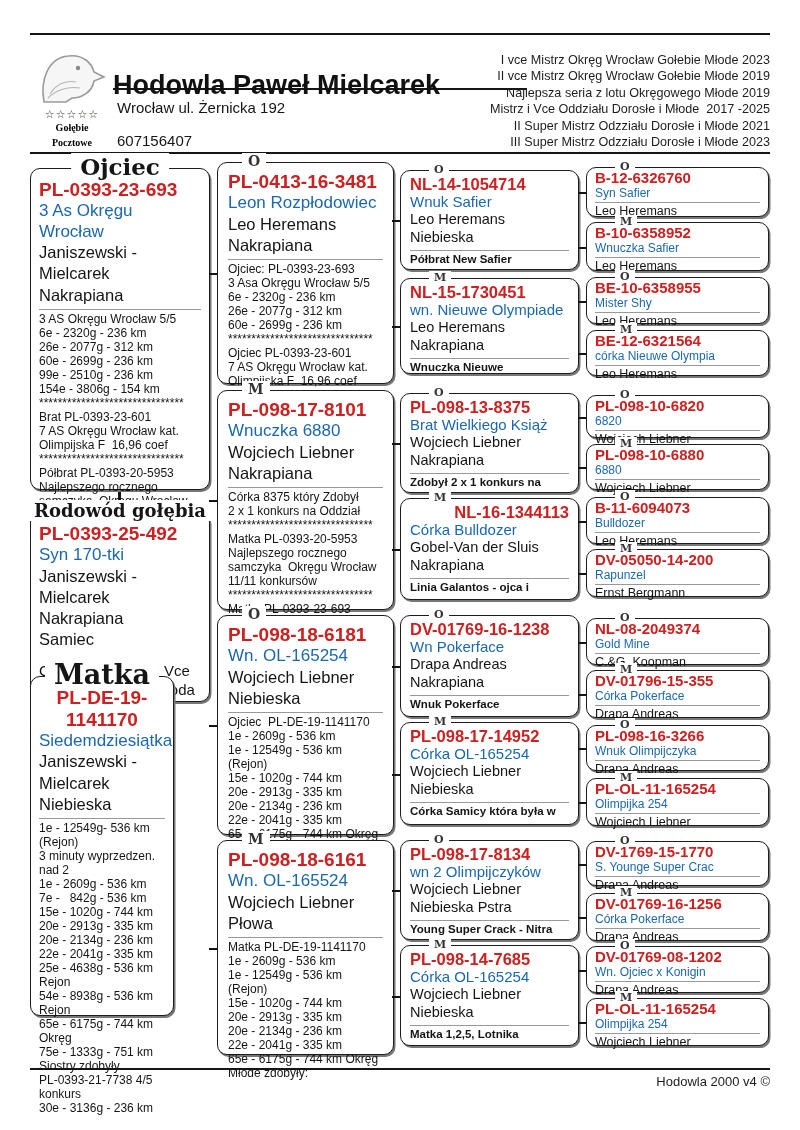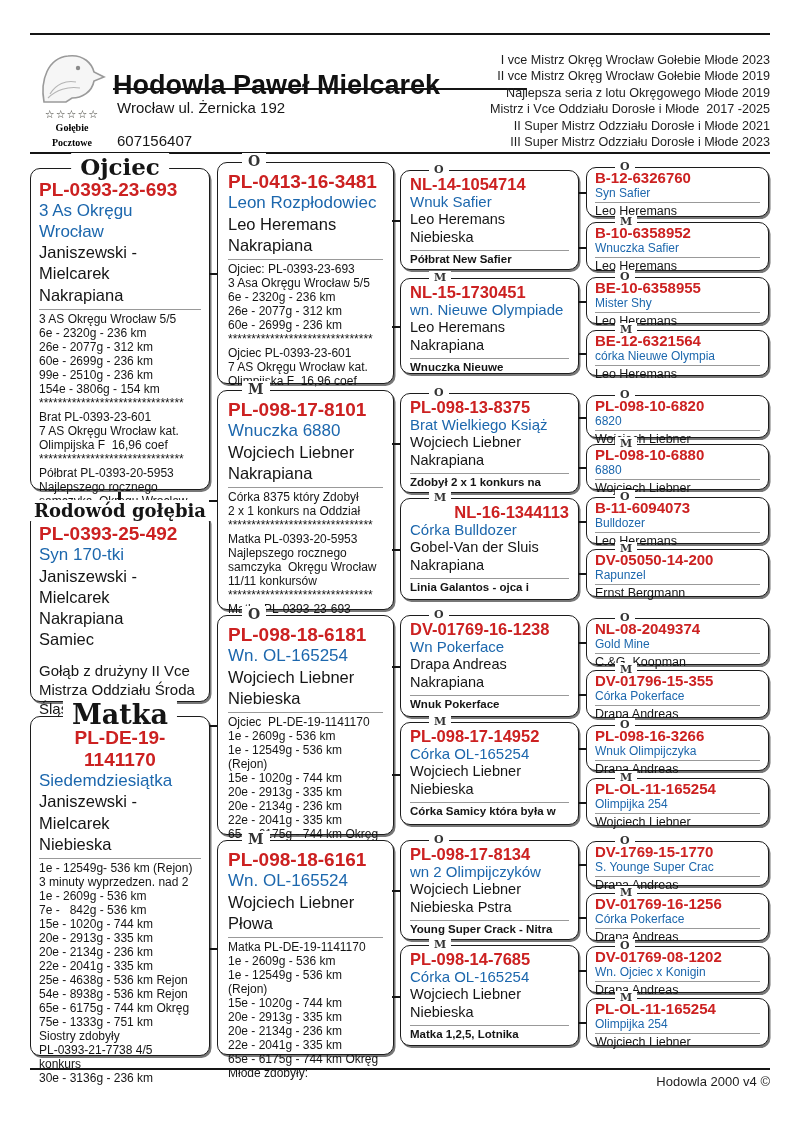--- a/index.html
+++ b/index.html
@@ -116,21 +116,21 @@
     <div class="ring">PL-0393-25-492</div>
     <div class="name">Syn 170-tki</div>
     <div class="main">Janiszewski - Mielcarek
 Nakrapiana
 Samiec</div>
     <div class="det">Gołąb z drużyny II Vce
 Mistrza Oddziału Środa
 Śląska - Wrocław</div>
   </div>
 
-  <div class="box c1" style="left:30px;top:716px;width:180px;height:340px">
+  <div class="box c1" style="left:30px;top:676px;width:144px;height:340px">
     <span class="ttl" style="top:-18px;font-size:27px">Matka</span>
     <div class="ring" style="text-align:center">PL-DE-19-1141170</div>
     <div class="name">Siedemdziesiątka</div>
     <div class="main">Janiszewski - Mielcarek
 Niebieska</div>
     <div class="det">1e - 12549g- 536 km (Rejon)
 3 minuty wyprzedzen. nad 2
 1e - 2609g - 536 km
 7e -   842g - 536 km
 15e - 1020g - 744 km

